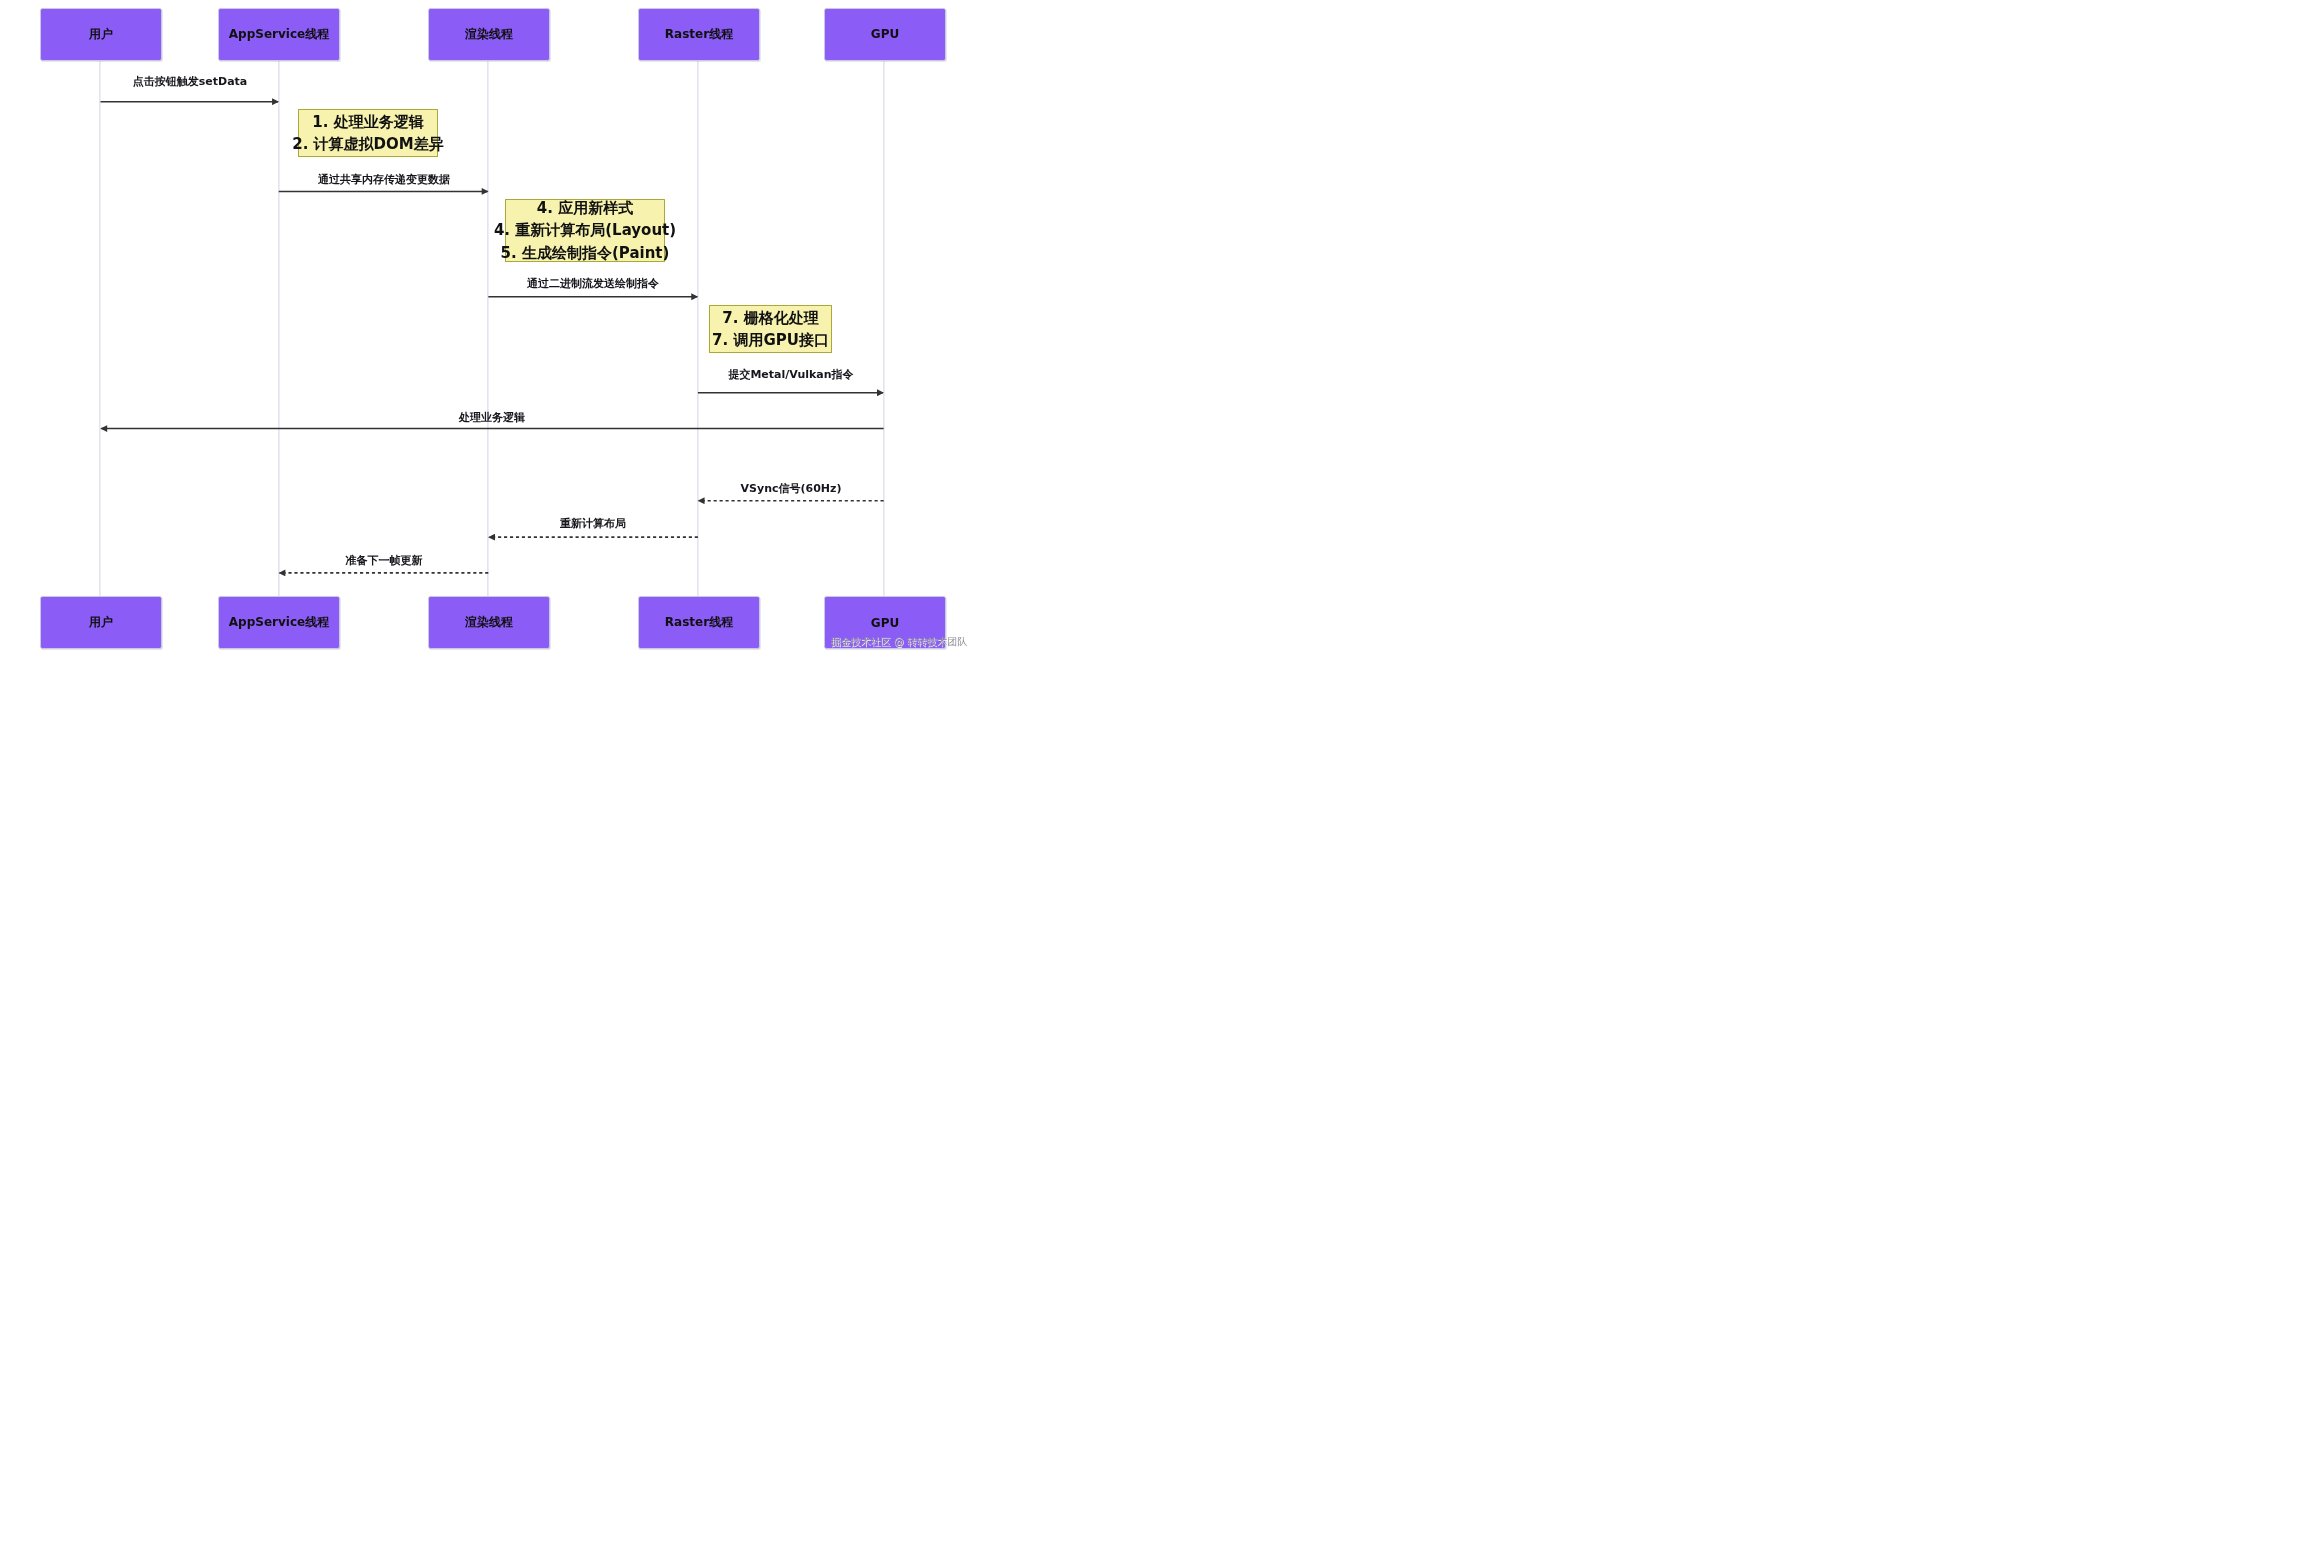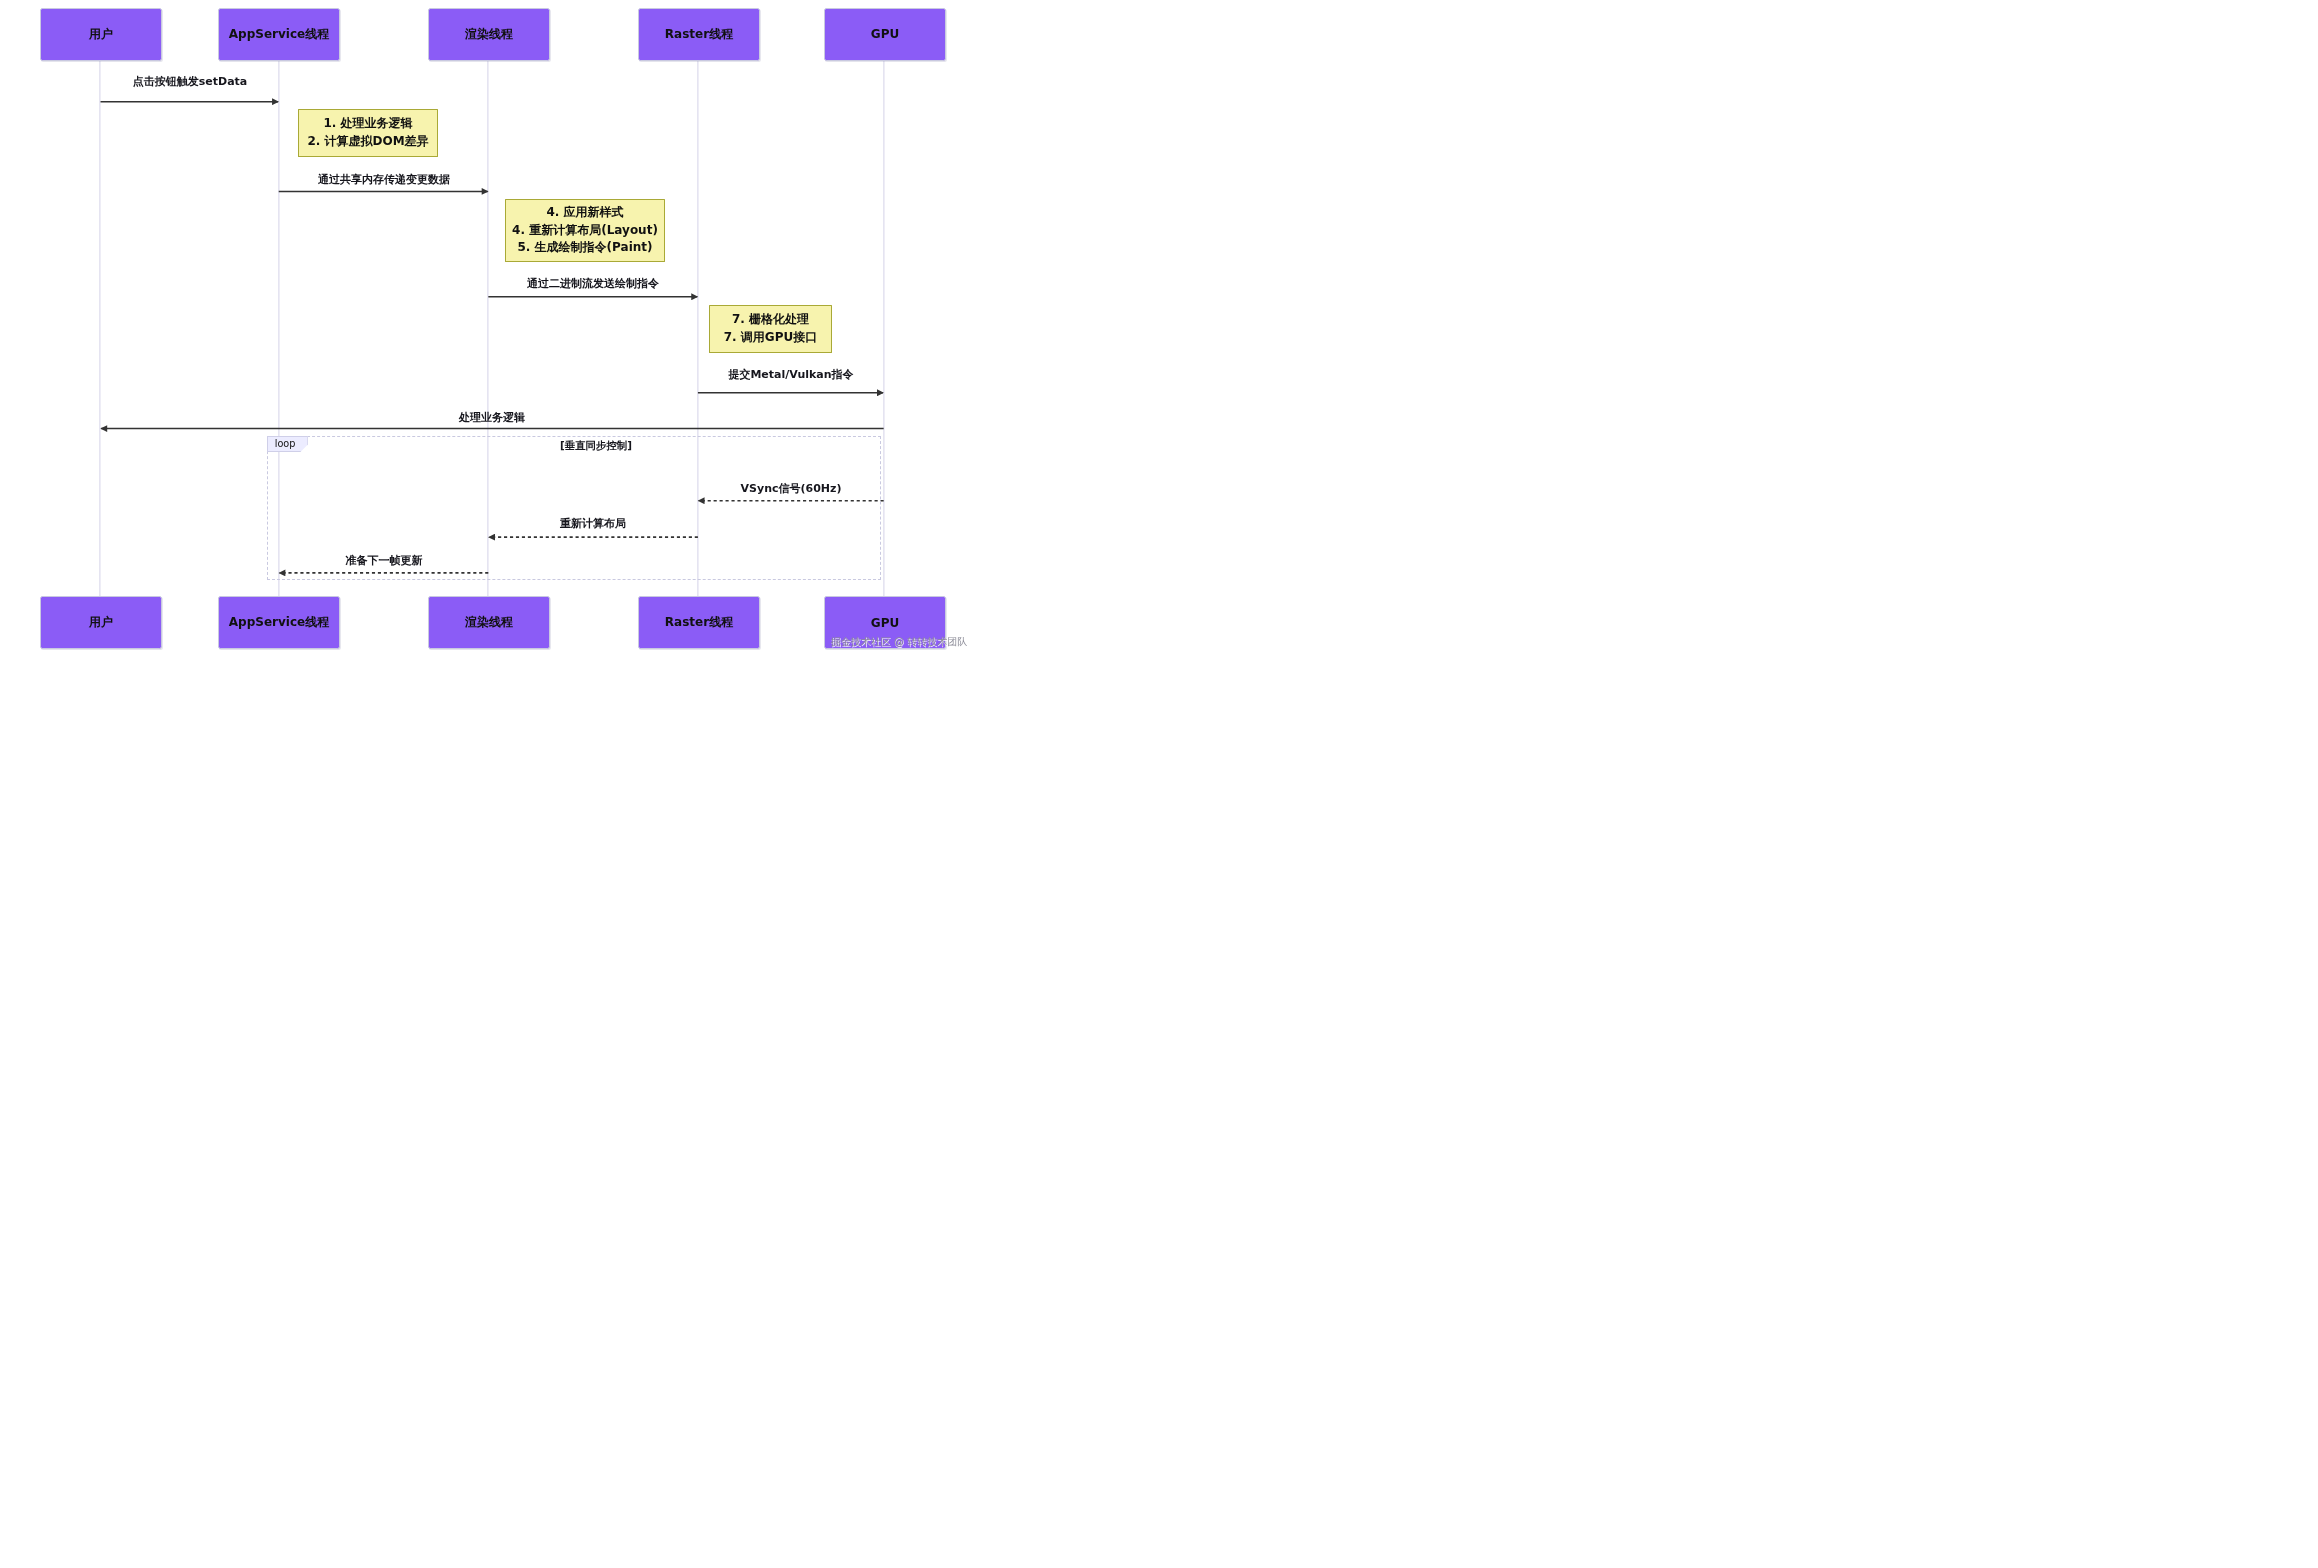--- a/index.html
+++ b/index.html
@@ -58,21 +58,21 @@
   
   .note{
     position:absolute;
     background:#f7f3ae;
     border:1px solid #a9a936;
     border-radius:0.6px;
     display:flex;
     flex-direction:column;
     align-items:center;
     justify-content:center;
-    font-size:12px;
+    font-size:15px;
     font-weight:600;
     color:#111;
     line-height:1.48;
     white-space:nowrap;
   }
   .note-1{left:298px;top:109px;width:138px;height:46px;}
   .note-2{left:505px;top:199px;width:158px;height:61px;}
   .note-3{left:709px;top:305px;width:121px;height:46px;}
   
   .loop-frame{
@@ -191,26 +191,20 @@
   <div class="note note-2">
     <span>4. 应用新样式</span>
     <span>4. 重新计算布局(Layout)</span>
     <span>5. 生成绘制指令(Paint)</span>
   </div>
   <div class="note note-3">
     <span>7. 栅格化处理</span>
     <span>7. 调用GPU接口</span>
   </div>
 
-  <div class="loop-frame">
-    <div class="loop-tab">
-      <span>loop</span>
-    </div>
-    <div class="loop-title">[垂直同步控制]</div>
-  </div>
 
   <div class="actor bottom ax-user">
       <span>用户</span>
     </div>
   <div class="actor bottom ax-appservice">
       <span>AppService线程</span>
     </div>
   <div class="actor bottom ax-render">
       <span>渲染线程</span>
     </div>

